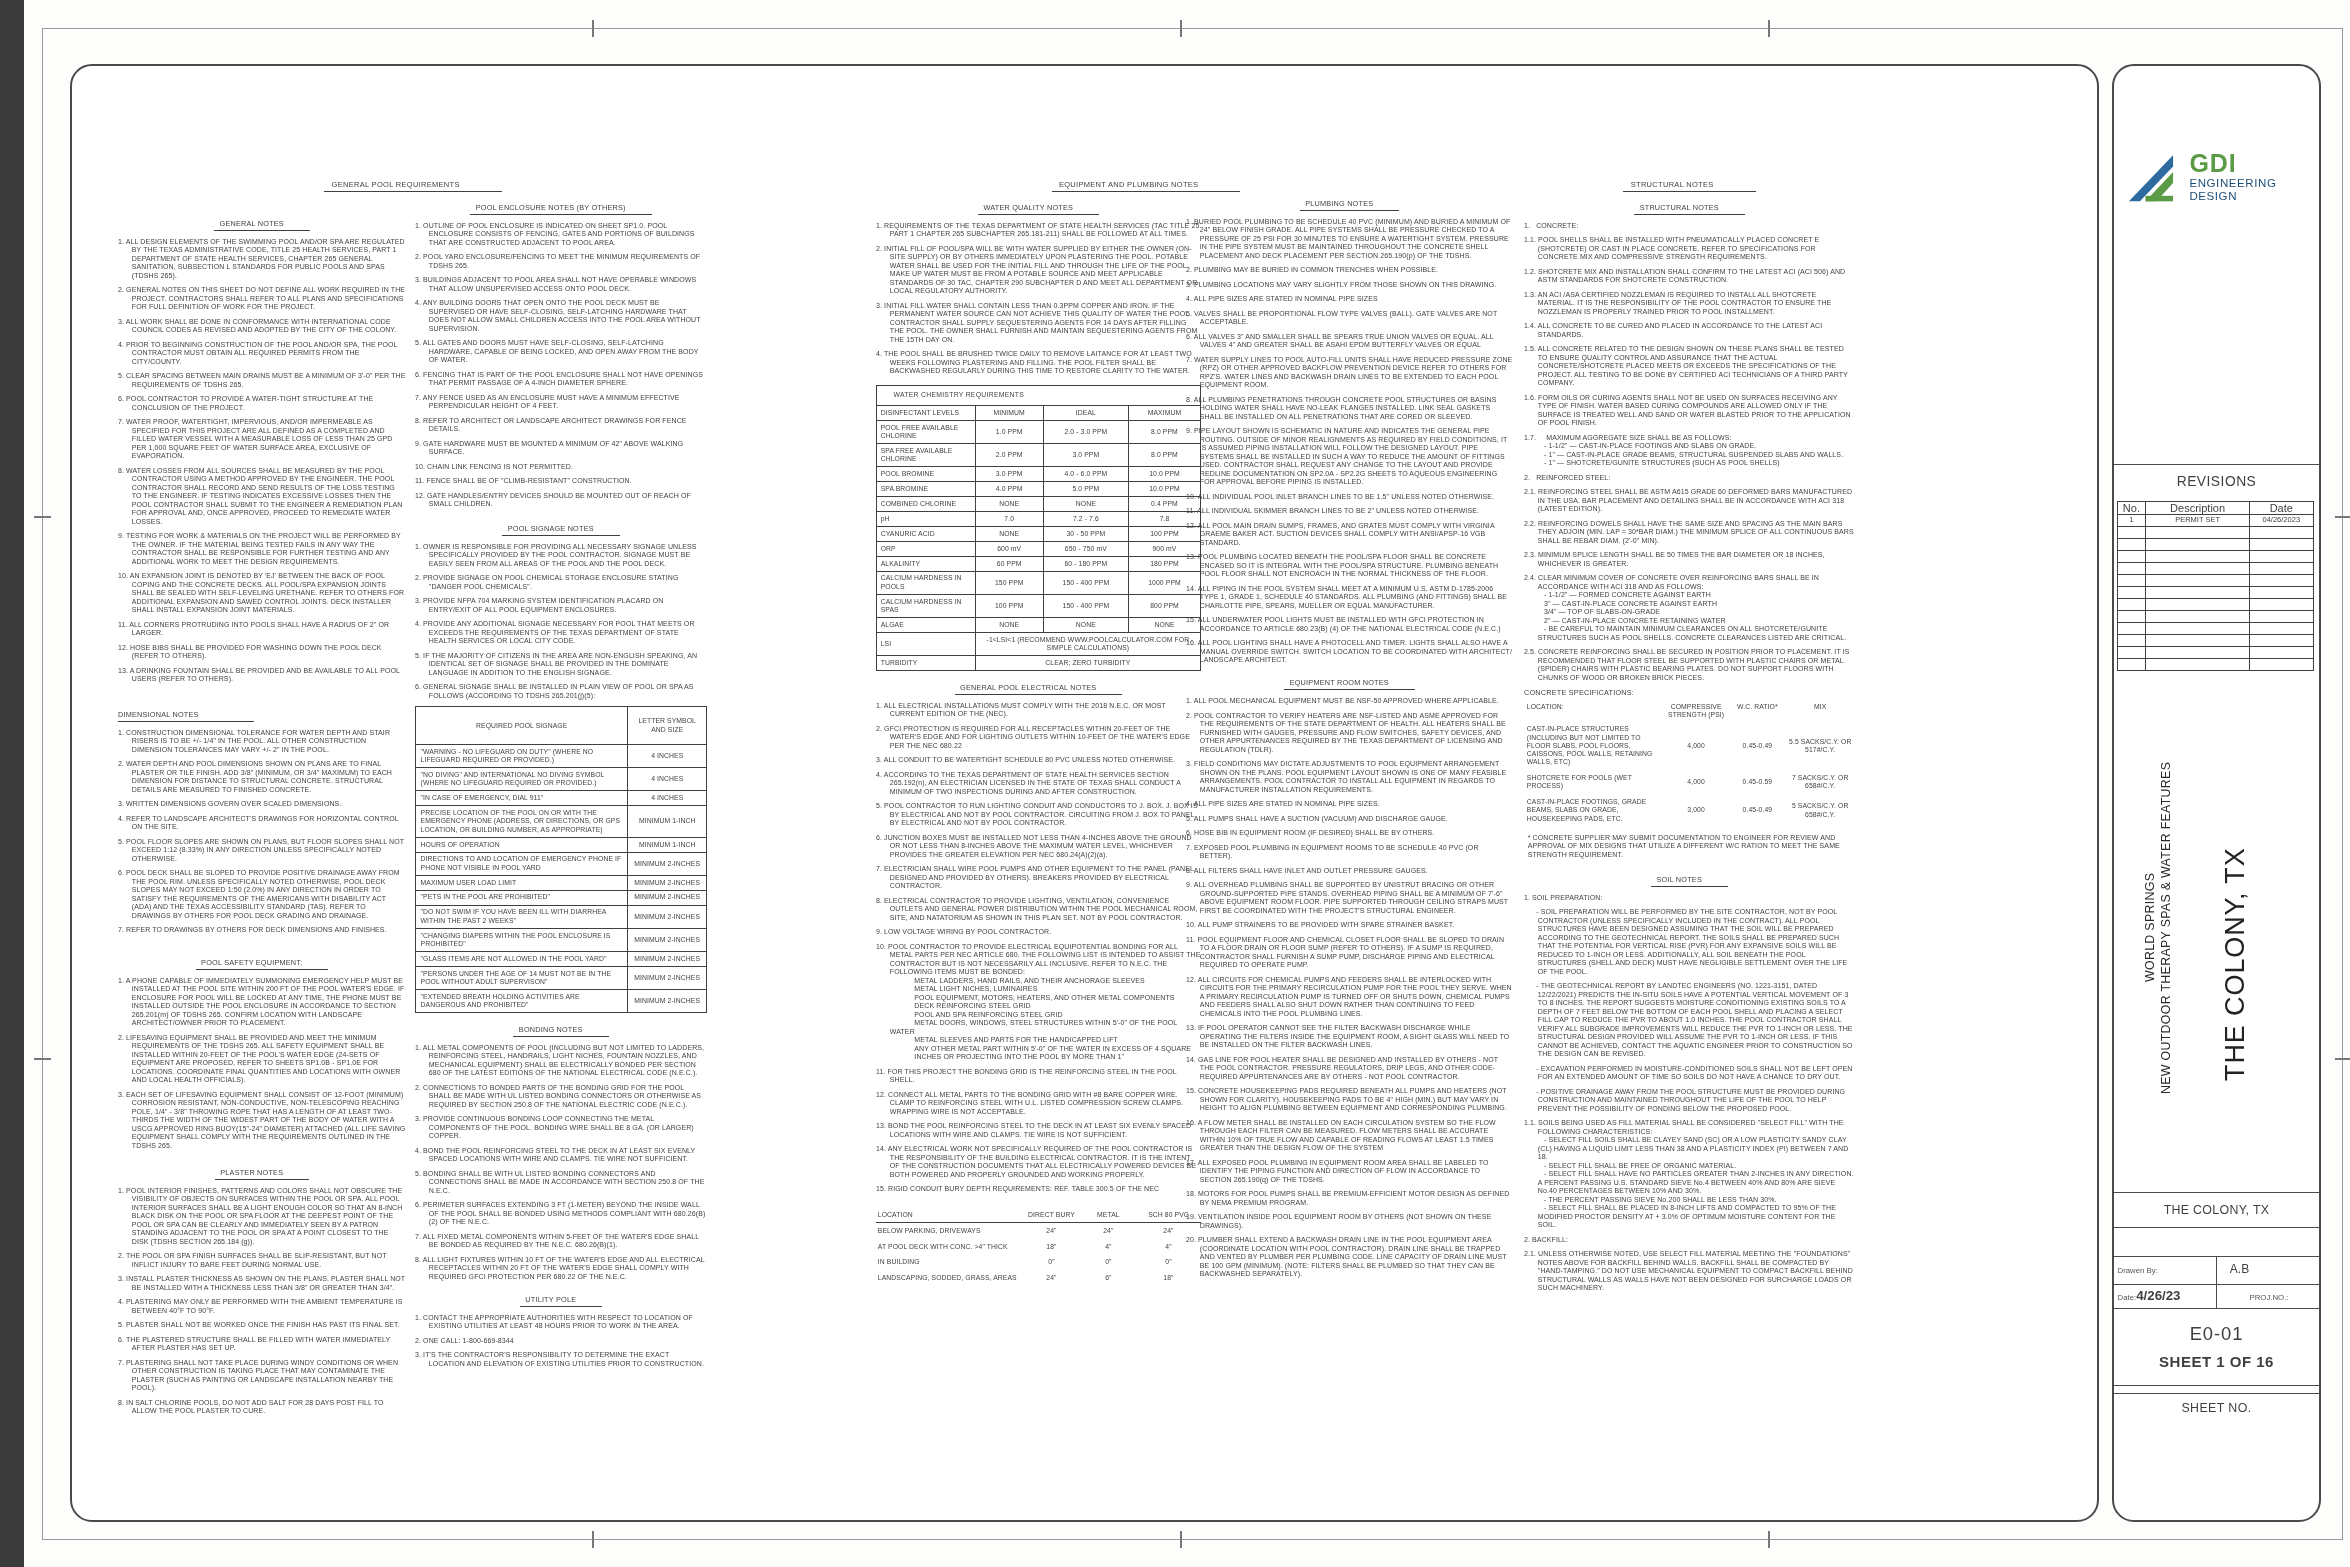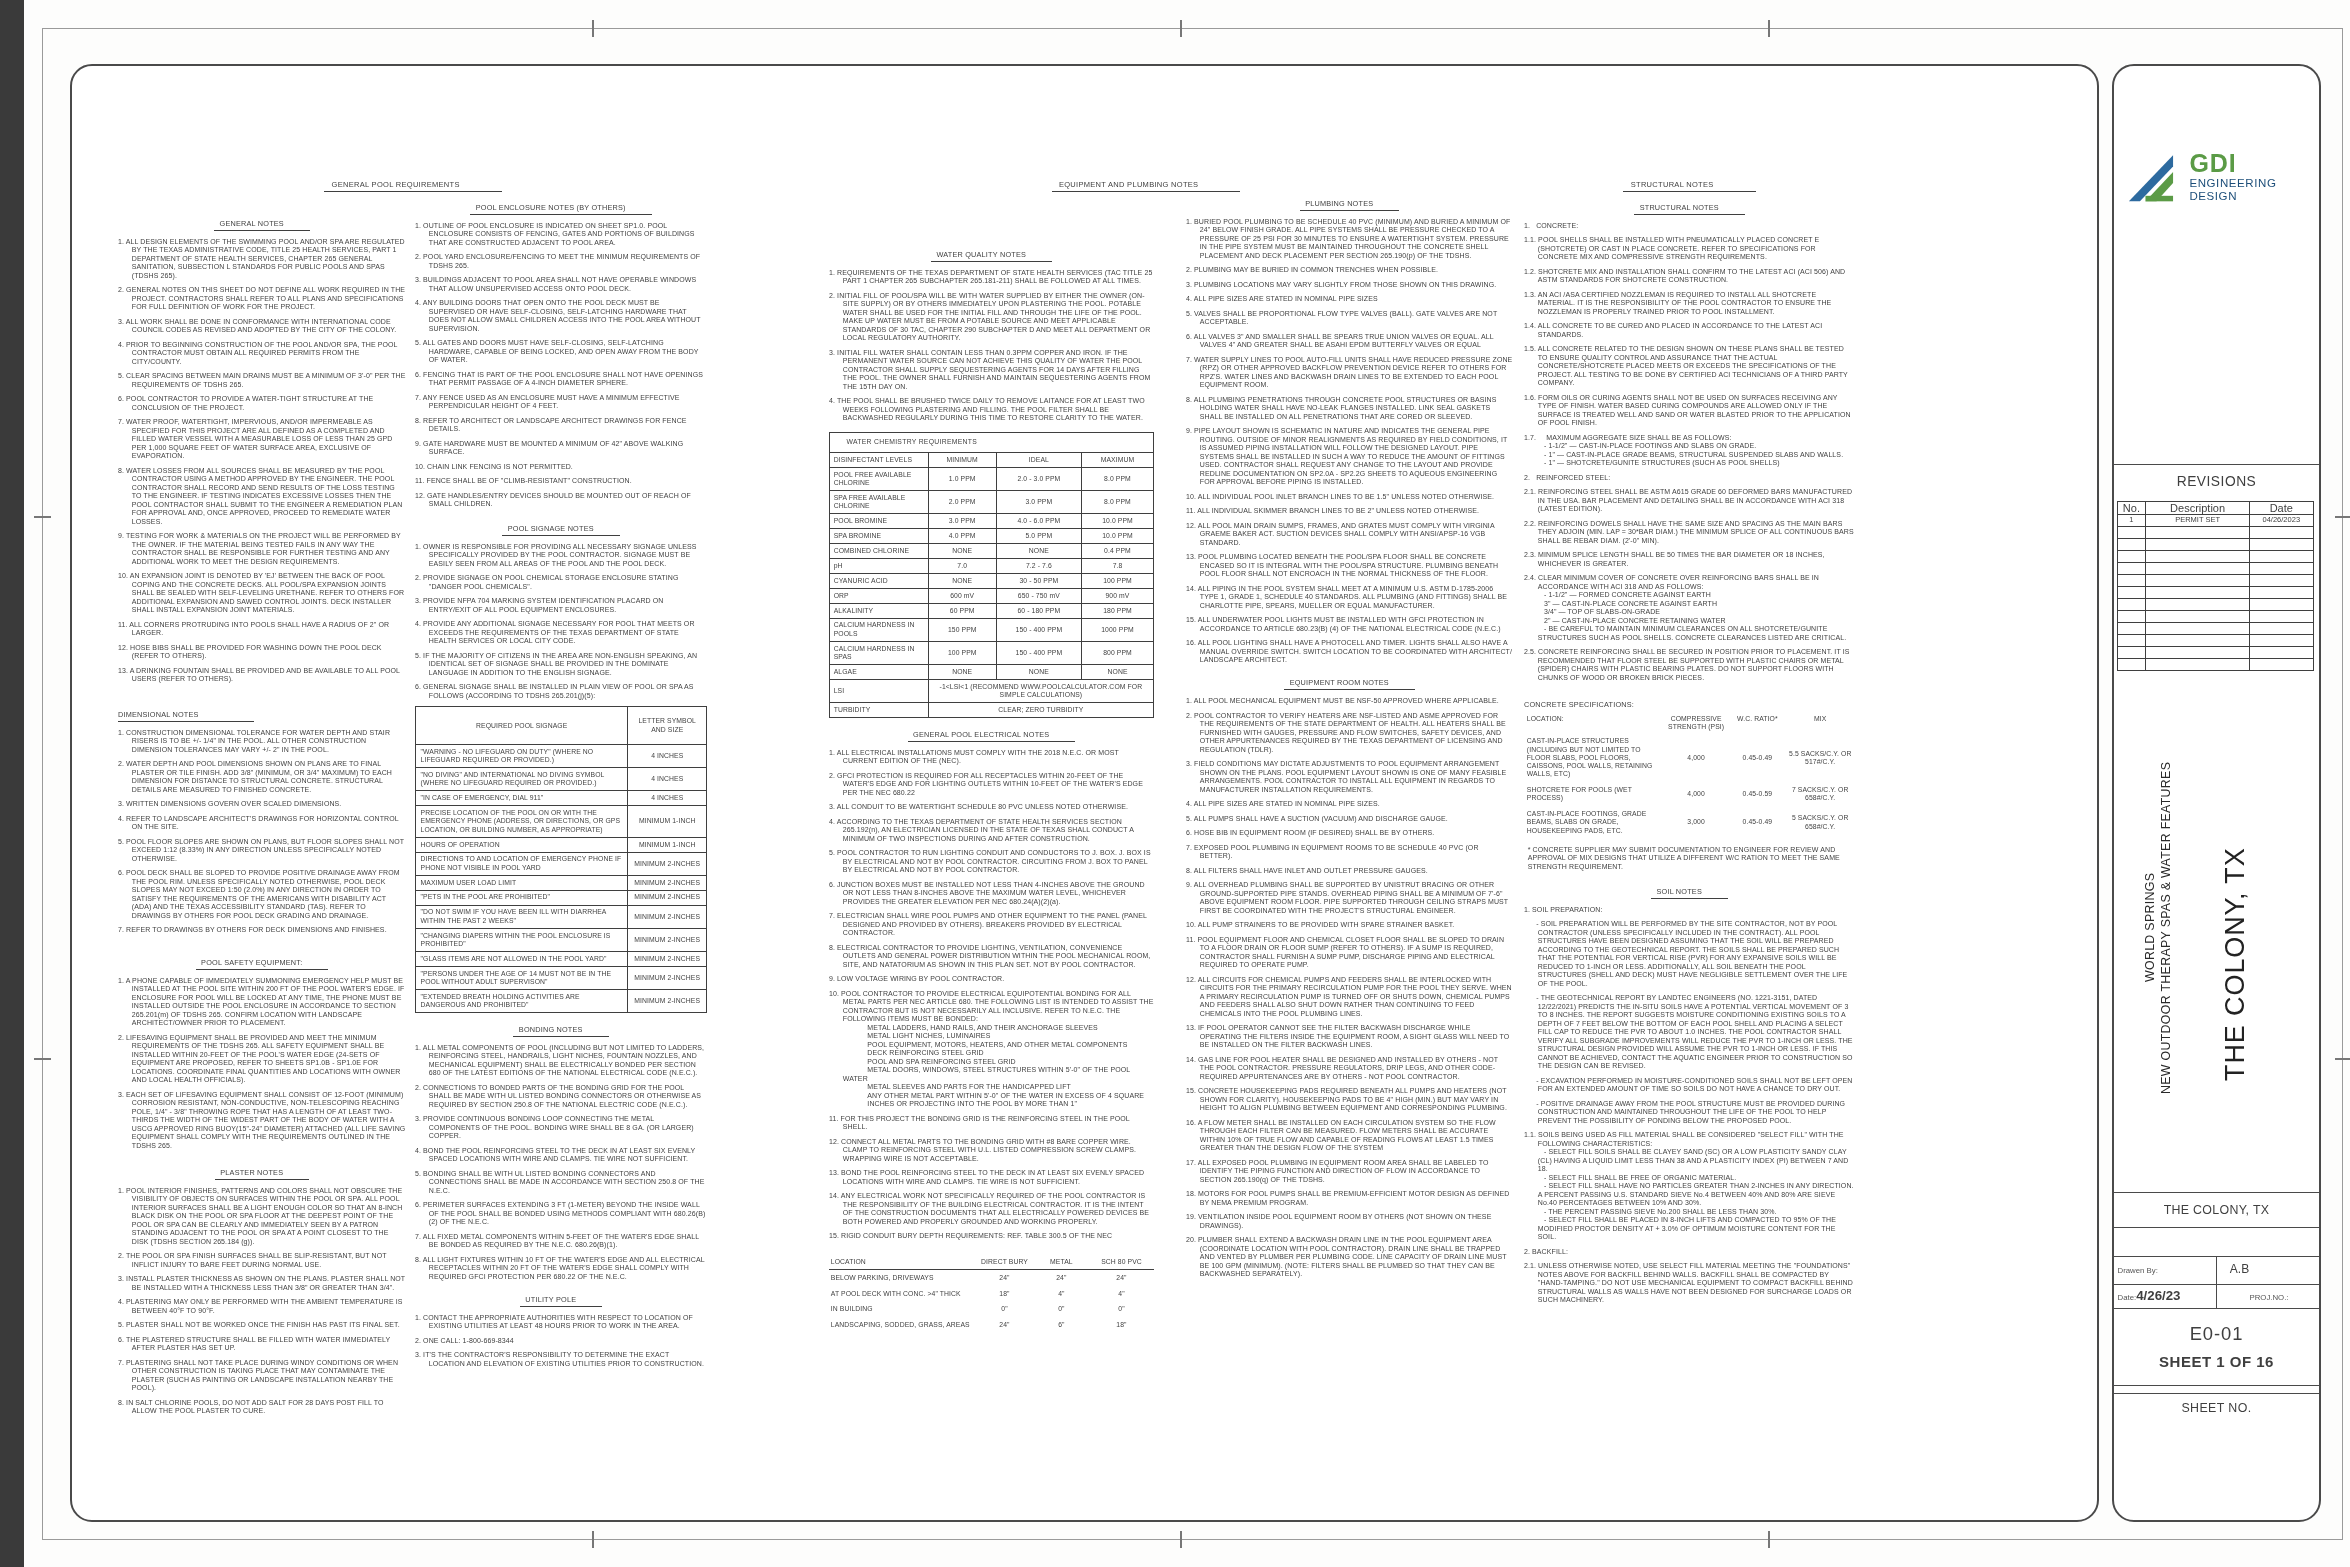--- a/index.html
+++ b/index.html
@@ -10,21 +10,21 @@
   .tick{position:absolute;background:#777;}
   .tick.v{width:1.8px;height:16.5px;}
   .tick.h{width:16.5px;height:1.8px;}
   .main-frame{position:absolute;left:70px;top:64px;width:2029px;height:1458px;border:2.8px solid #4a4a4a;border-radius:22px;box-sizing:border-box;background:#fff;}
   .title-frame{position:absolute;left:2112px;top:64px;width:209px;height:1458px;border:2.8px solid #4a4a4a;border-radius:22px;box-sizing:border-box;background:#fff;}
 
   
   .col{position:absolute;font-size:7px;line-height:8.5px;letter-spacing:0.1px;height:1309px;overflow:hidden;}
   .col1{left:118px;top:220px;width:288px;}
   .col2{left:415px;top:204px;width:292px;}
-  .col3{left:829px;top:204px;width:325px;margin-top:47px;}
+  .col3{left:876px;top:204px;width:325px;}
   .col4{left:1186px;top:200px;width:327px;}
   .col5{left:1524px;top:204px;width:331px;}
   .gh{position:absolute;top:180px;text-align:center;font-size:7.5px;letter-spacing:0.3px;}
   .gh span{border-bottom:1.5px solid #3f3f3f;padding:0 42px 1.8px 7.3px;}
   .gh1{left:118px;width:590px;}
   .gh2{left:829px;width:634px;}
   .gh3{left:1524px;width:331px;}
   .sec-title{text-align:center;margin:13px 0 9.2px 0;font-size:7.3px;letter-spacing:0.2px;}
   .sec-title span{border-bottom:1.4px solid #3f3f3f;padding:0 26px 1.8px 5.5px;}
   .sec-title.first{margin-top:0;}
@@ -523,21 +523,21 @@
         <div class="note">2.2. REINFORCING DOWELS SHALL HAVE THE SAME SIZE AND SPACING AS THE MAIN BARS THEY ADJOIN (MIN. LAP = 30*BAR DIAM.) THE MINIMUM SPLICE OF ALL CONTINUOUS BARS SHALL BE REBAR DIAM. (2'-0" MIN).</div>
         <div class="note">2.3. MINIMUM SPLICE LENGTH SHALL BE 50 TIMES THE BAR DIAMETER OR 18 INCHES, WHICHEVER IS GREATER.</div>
         <div class="note">2.4. CLEAR MINIMUM COVER OF CONCRETE OVER REINFORCING BARS SHALL BE IN ACCORDANCE WITH ACI 318 AND AS FOLLOWS:
    - 1-1/2" — FORMED CONCRETE AGAINST EARTH
    3" — CAST-IN-PLACE CONCRETE AGAINST EARTH
    3/4" — TOP OF SLABS-ON-GRADE
    2" — CAST-IN-PLACE CONCRETE RETAINING WATER
    - BE CAREFUL TO MAINTAIN MINIMUM CLEARANCES ON ALL SHOTCRETE/GUNITE STRUCTURES SUCH AS POOL SHELLS. CONCRETE CLEARANCES LISTED ARE CRITICAL.</div>
         <div class="note">2.5. CONCRETE REINFORCING SHALL BE SECURED IN POSITION PRIOR TO PLACEMENT. IT IS RECOMMENDED THAT FLOOR STEEL BE SUPPORTED WITH PLASTIC CHAIRS OR METAL (SPIDER) CHAIRS WITH PLASTIC BEARING PLATES. DO NOT SUPPORT FLOORS WITH CHUNKS OF WOOD OR BROKEN BRICK PIECES.</div>
       </div>
-    <div class="sec-title left" style="margin-top:19px;margin-bottom:3.7px;"><span style="border-bottom:none;padding:0;">CONCRETE SPECIFICATIONS:</span></div>
+    <div class="sec-title left" style="margin-top:7px;margin-bottom:3.7px;"><span style="border-bottom:none;padding:0;">CONCRETE SPECIFICATIONS:</span></div>
     <table class="conc-table">
       <colgroup>
           <col style="width:42%">
           <col style="width:20%">
           <col style="width:17%">
           <col style="width:21%">
         </colgroup>
       <thead>
         <tr>
           <th class="l">LOCATION:</th>

